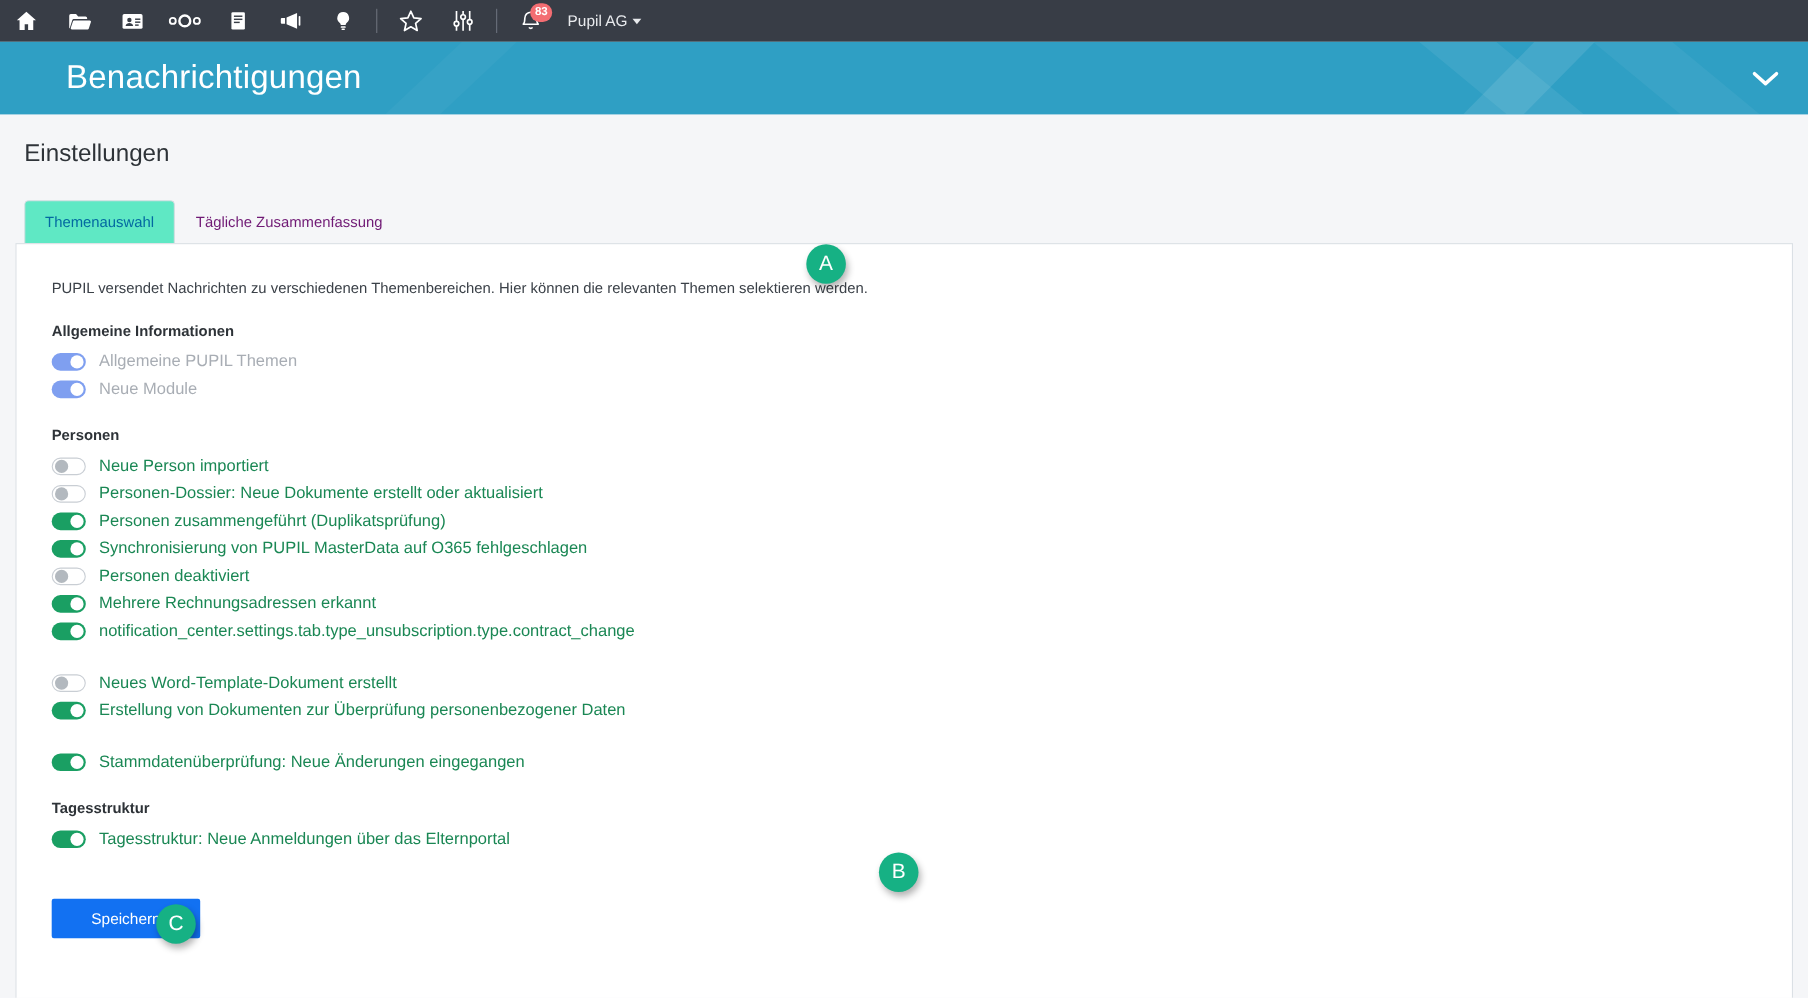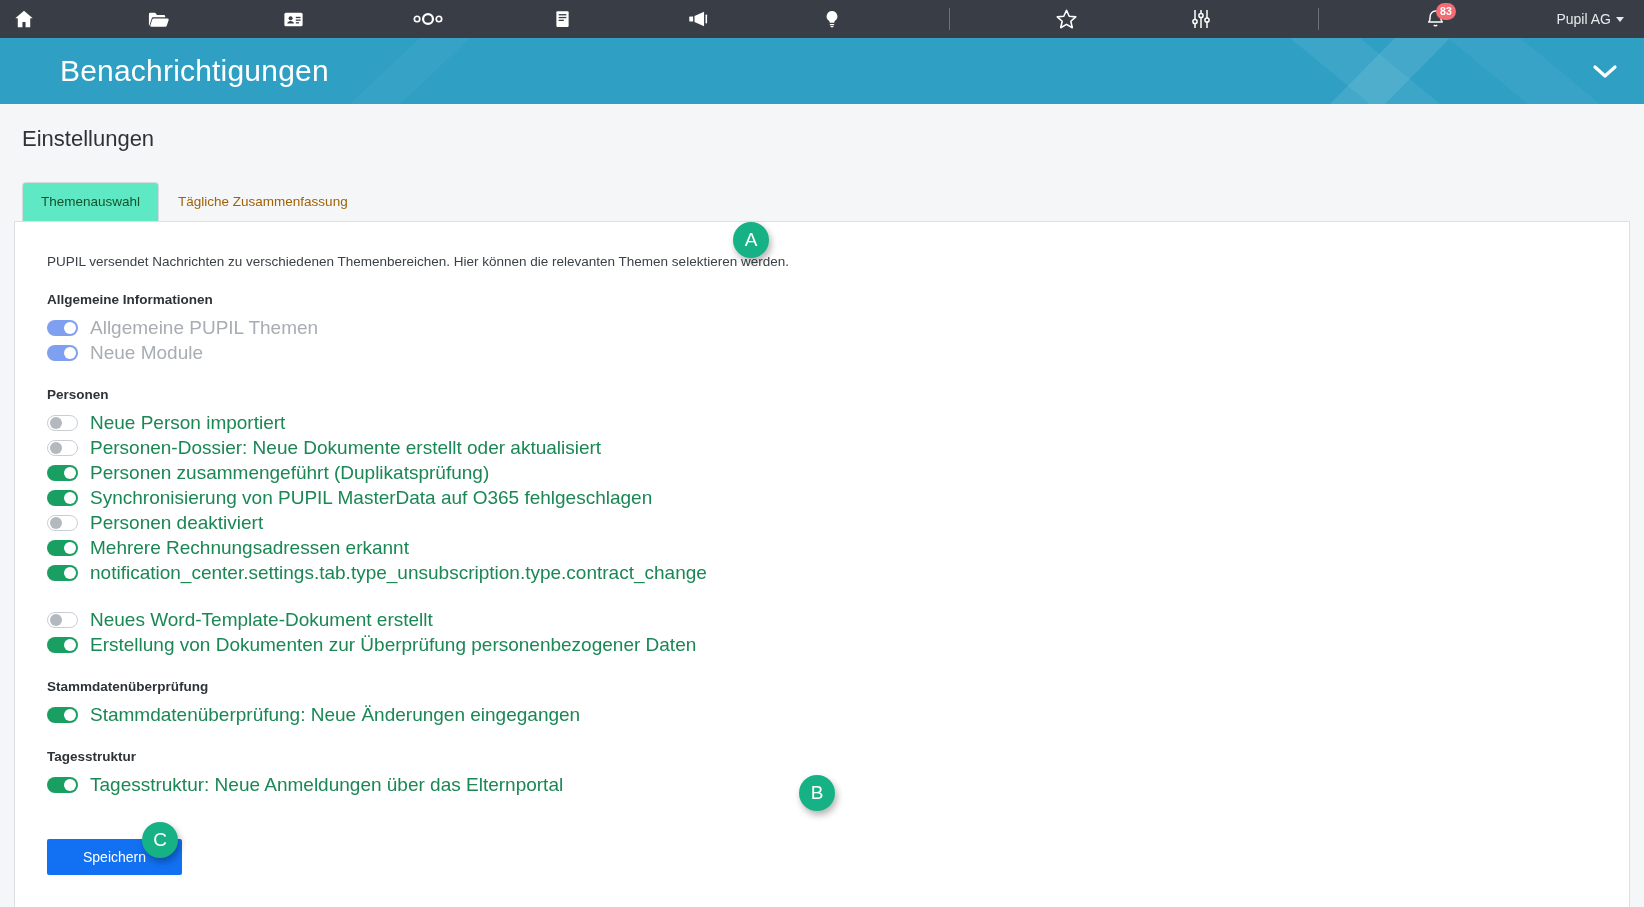--- a/index.html
+++ b/index.html
@@ -13,21 +13,21 @@
     -webkit-font-smoothing: antialiased;
   }
 
   
   .topbar {
     position: relative;
     height: 38px;
     background: #383d46;
     display: flex;
     align-items: center;
-    justify-content: space-between;
+    justify-content: flex-start;
     padding-right: 12px;
     gap: 0px;
   }
   .nav-icon {
     width: 48px; height: 38px;
     display: flex; align-items: center; justify-content: center;
     cursor: pointer;
   }
   .nav-icon svg { display: block; }
   .nav-sep {
@@ -111,31 +111,31 @@
     display: flex;
     align-items: flex-end;
     margin-top: 30px;
     padding-left: 8px;
     position: relative;
     z-index: 2;
   }
   .tab {
     padding: 11px 18px;
     font-size: 13.5px;
-    color: #a16207;
+    color: #701a75;
     cursor: pointer;
     border: 1px solid transparent;
     border-bottom: none;
     border-radius: 4px 4px 0 0;
     line-height: 1.2;
   }
   .tab.active {
     background: #5fe8c4;
     border-color: #d6dbe0;
-    color: #14532d;
+    color: #0369a1;
   }
 
   
   .card {
     background: #ffffff;
     border: 1px solid #dbe0e5;
     margin: 0 0 0 0;
     min-height: 690px;
     padding: 24px 32px 0 32px;
     position: relative;
@@ -182,21 +182,21 @@
     transition: left .15s;
   }
   .switch.on  { background: #1a9f63; }
   .switch.on .knob { left: 17px; background:#fff; }
   .switch.off { background: #ffffff; border: 1px solid #c9ced4; }
   .switch.off .knob { left: 2px; top: 1px; background: #b3b9bf; }
   .switch.locked { background: #7f9ff0; cursor: default; }
   .switch.locked .knob { left: 17px; }
 
   .opt-label {
-    font-size: 19px;
+    font-size: 15px;
     color: #1a8754;
     line-height: 1;
     cursor: pointer;
   }
   .opt-label.muted { color: #a8adb4; cursor: default; }
 
   
   .save-area {
     display: flex;
     justify-content: flex-start;
@@ -435,21 +435,20 @@
             <span class="opt-label">Neues Word-Template-Dokument erstellt</span>
           </div>
           <div class="opt-row">
             <div class="switch on">
               <span class="knob"></span>
             </div>
             <span class="opt-label">Erstellung von Dokumenten zur Überprüfung personenbezogener Daten</span>
           </div>
         </div>
         <div class="group">
-          <div class="group-title">Stammdatenüberprüfung</div>
           <div class="opt-row">
             <div class="switch on">
               <span class="knob"></span>
             </div>
             <span class="opt-label">Stammdatenüberprüfung: Neue Änderungen eingegangen</span>
           </div>
         </div>
         <div class="group">
           <div class="group-title">Tagesstruktur</div>
           <div class="opt-row">

